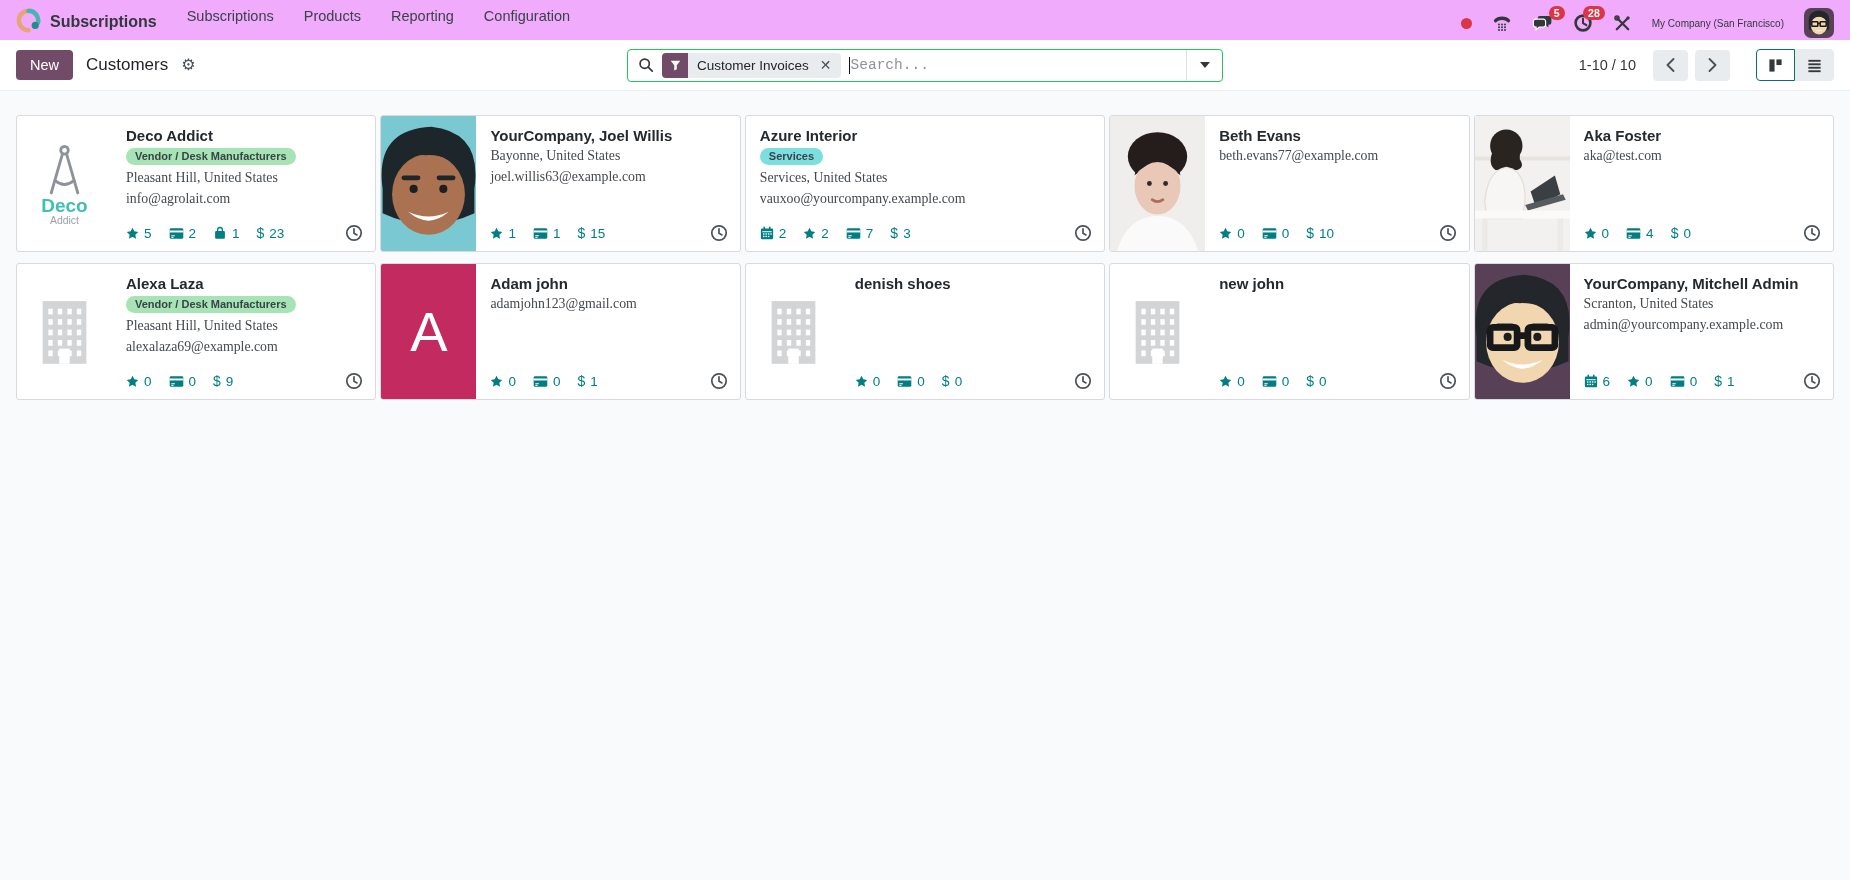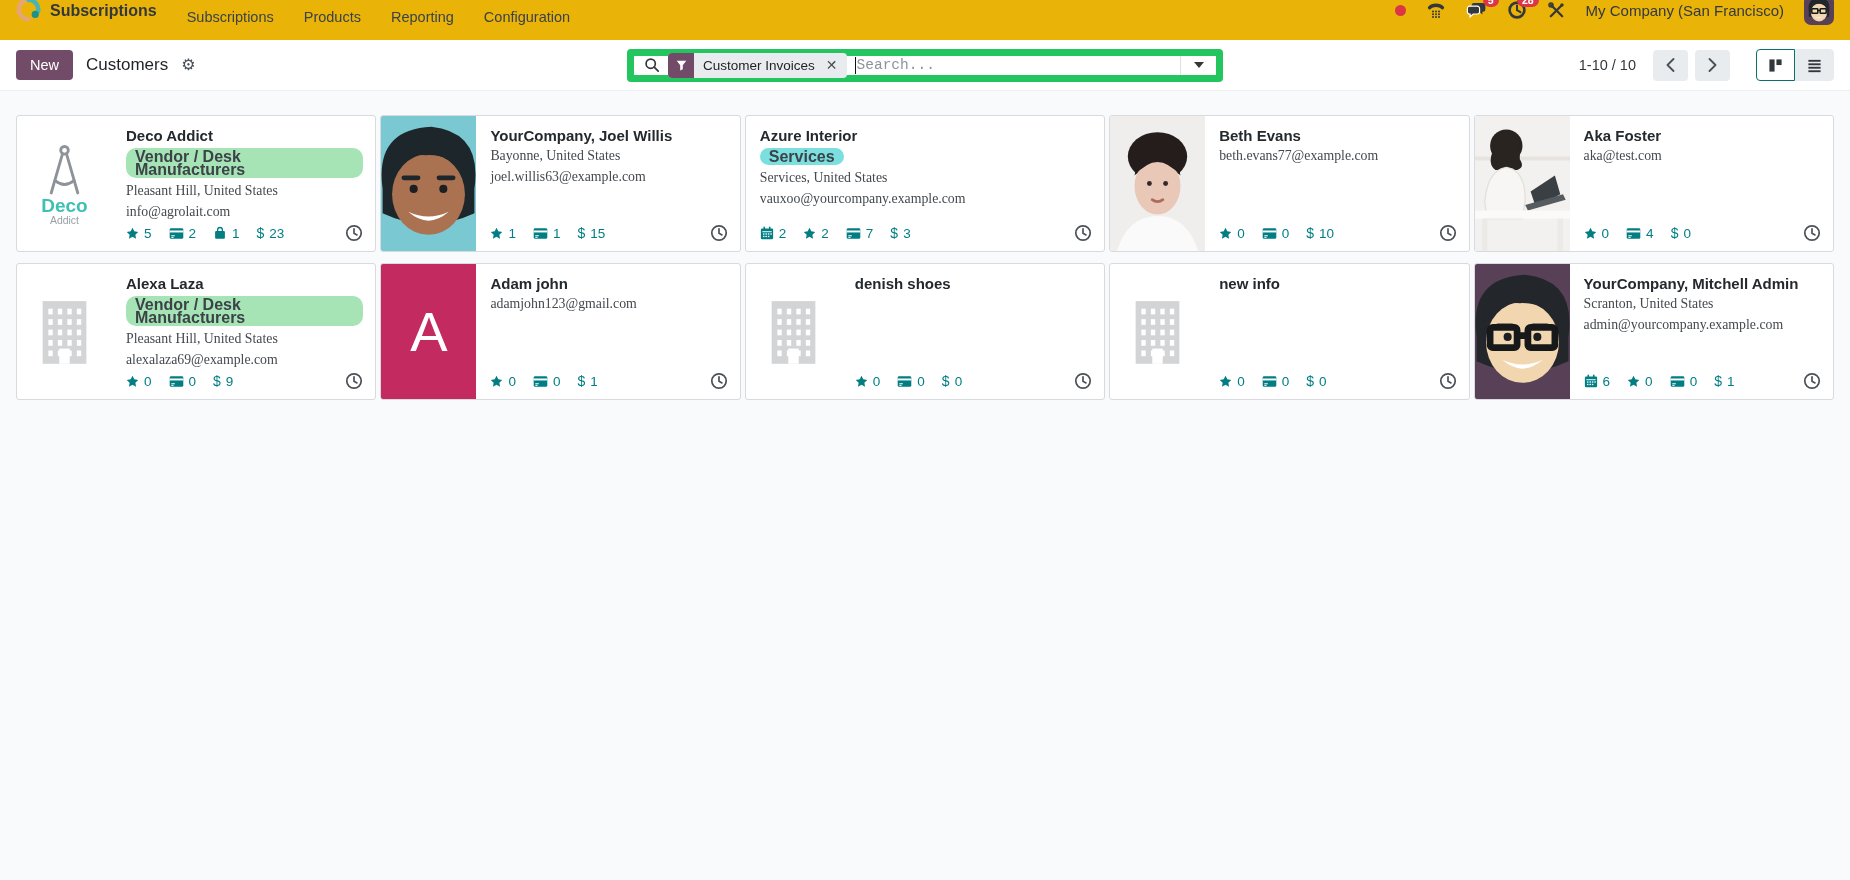--- a/index.html
+++ b/index.html
@@ -11,57 +11,57 @@
     font-size: 14.5px;
   }
   :root {
     --teal: #017e84;
     --purple: #714B67;
     --red: #dc3545;
   }
 
   
   .topbar {
-    height: 40px; display: flex; align-items: flex-end;
-    padding: 15px 16px; background: #eab308;
+    height: 40px; display: flex; align-items: flex-start;
+    padding: 8px 16px; background: #f0abfc;
   }
   .brand { display: flex; align-items: center; gap: 9px; margin-right: 30px; }
   .brand-name { font-weight: 700; font-size: 16px; color: #33383d; }
   .nav-menus { display: flex; align-items: center; gap: 30px; }
   .nav-menu { font-size: 14.5px; color: #3b4248; cursor: pointer; }
   .systray { margin-left: auto; display: flex; align-items: center; gap: 20px; }
   .presence-dot { width: 11px; height: 11px; border-radius: 50%; background: var(--red); }
   .tray-icon { position: relative; display: inline-flex; align-items: center; cursor: pointer; }
   .badge {
     position: absolute; top: -7px; right: -12px;
     background: var(--red); color: #fff; font-size: 10.5px; font-weight: 700;
     border-radius: 9px; padding: 1px 5px; line-height: 12px; min-width: 16px; text-align: center;
   }
-  .company-name { font-size: 15px; color: #33383d; }
+  .company-name { font-size: 10px; color: #33383d; }
   .user-avatar { width: 30px; height: 30px; border-radius: 7px; overflow: hidden; cursor: pointer; }
   .user-avatar svg { display:block; width: 100%; height: 100%; }
 
   
   .control-panel {
     height: 50px; display: flex; align-items: center;
     padding: 0 16px; background: #fff; position: relative;
   }
   .cp-left { display: flex; align-items: center; gap: 13px; }
   .btn-new {
     background: var(--purple); color: #fff; border: none; border-radius: 4px;
     font-size: 14.5px; font-weight: 500; padding: 7px 14px; cursor: pointer;
     font-family: inherit;
   }
   .breadcrumb { font-size: 17px; color: #1f2327; }
   .gear { font-size: 16px; color: #495057; cursor: pointer; line-height: 1; }
 
   .searchbar {
     position: absolute; left: 50%; transform: translateX(-50%);
     width: 596px; height: 33px;
-    border: 7px solid #22c55e; border-radius: 4px;
+    border: 1px solid #22c55e; border-radius: 4px;
     display: flex; align-items: center; background: #fff;
   }
   .search-mag { margin: 0 8px 0 10px; display: inline-flex; }
   .facet {
     display: flex; align-items: stretch; background: #e9ecef; border-radius: 4px;
     overflow: hidden; height: 25px; margin-right: 8px;
   }
   .facet-kind {
     background: var(--purple); width: 26px; display: flex; align-items: center; justify-content: center;
   }
@@ -113,21 +113,21 @@
   }
   .card-img { width: 95px; flex: 0 0 95px; height: 100%; }
   .card-img svg { display: block; width: 100%; height: 100%; }
   .letter-avatar {
     width: 100%; height: 100%; display: flex; align-items: center; justify-content: center;
     color: #fff; font-size: 56px; font-weight: 400;
   }
   .card-body { flex: 1; padding: 10px 12px 9px 14px; display: flex; flex-direction: column; min-width: 0; }
   .card-name { font-weight: 700; font-size: 15px; color: #24292e; line-height: 19px; white-space: nowrap; overflow: hidden; }
   .card-tag {
-    align-self: flex-start; font-size: 16px; font-weight: 700; color: #3b4248;
+    align-self: flex-start; font-size: 11px; font-weight: 700; color: #3b4248;
     border-radius: 10px; padding: 2px 9px; margin: 3px 0 2px 0; line-height: 13px;
   }
   .card-city, .card-email {
     font-size: 13.8px; color: #44494e; line-height: 21px;
     white-space: nowrap; overflow: hidden; text-overflow: ellipsis; font-family: Liberation Serif, serif;
   }
   .card-stats { margin-top: auto; display: flex; align-items: center; }
   .stats-left { display: flex; align-items: center; gap: 17px; }
   .stat { display: inline-flex; align-items: center; gap: 5px; color: var(--teal); font-size: 13.5px; font-weight: 500; }
   .stat svg { display: block; }
@@ -771,21 +771,21 @@
             <rect x="53" y="59" width="4.6" height="6" fill="#fff"></rect>
             <rect x="63" y="59" width="4.6" height="6" fill="#fff"></rect>
             <rect x="33" y="70" width="4.6" height="6" fill="#fff"></rect>
             <rect x="43" y="70" width="4.6" height="6" fill="#fff"></rect>
             <rect x="53" y="70" width="4.6" height="6" fill="#fff"></rect>
             <rect x="63" y="70" width="4.6" height="6" fill="#fff"></rect>
             <rect x="44.5" y="68" width="11" height="16" fill="#fff"></rect>
           </svg>
         </div>
     <div class="card-body">
-      <div class="card-name">new info</div>
+      <div class="card-name">new john</div>
 
       <div class="card-stats">
         <span class="stats-left">
               <span class="stat">
                 <span>
                   <svg width="13" height="13" viewBox="0 0 16 16">
                     <path fill="currentColor" d="M8 0.8l2.2 4.5 4.9.7-3.6 3.5.9 4.9L8 12.1l-4.4 2.3.9-4.9L.9 6l4.9-.7z"></path>
                   </svg>
                 </span>
                 <span class="stat-val">0</span>

